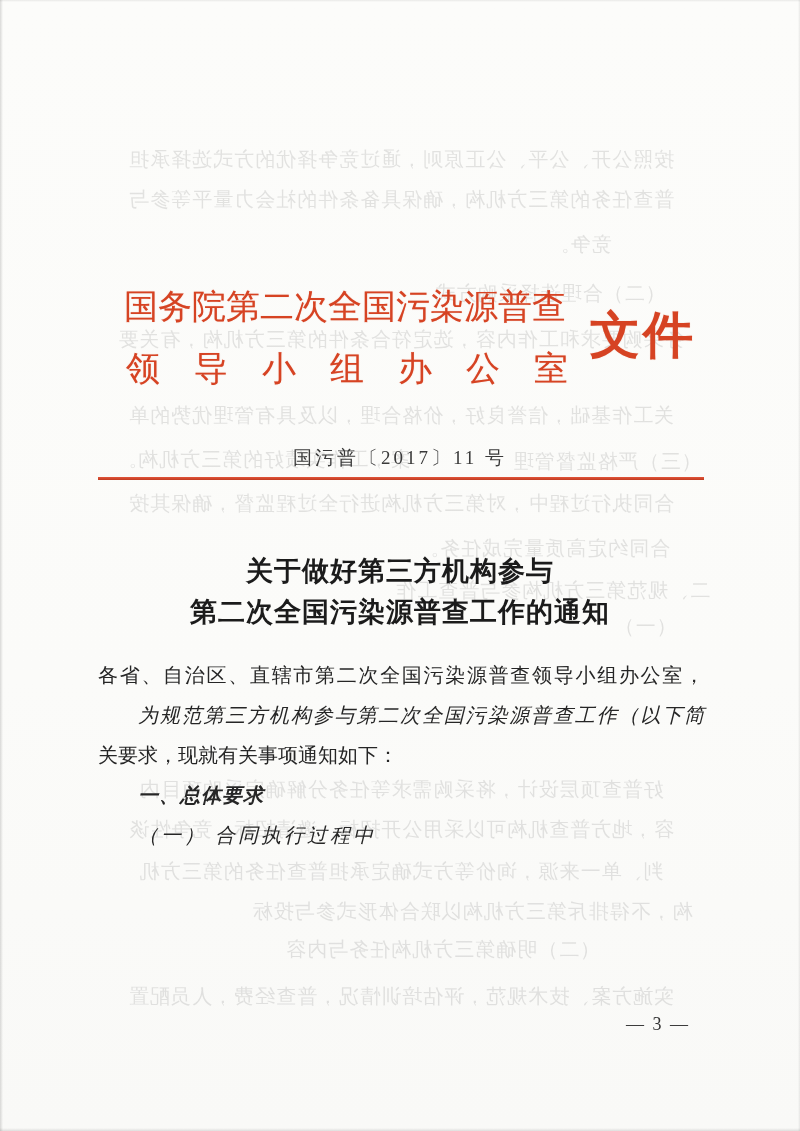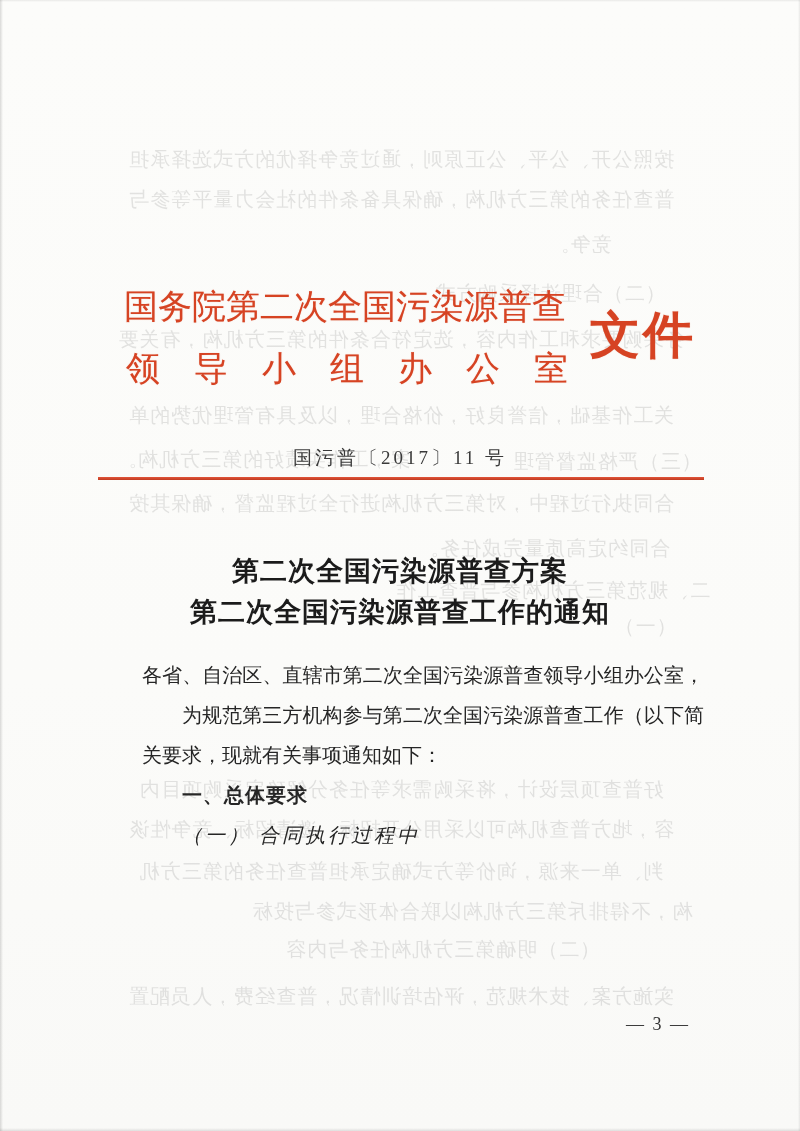--- a/index.html
+++ b/index.html
@@ -67,23 +67,23 @@
   .title{
     position:absolute;top:551px;left:0;width:800px;
     text-align:center;font-size:27px;font-weight:bold;
     line-height:41px;color:#1b1b1b;letter-spacing:1px;
   }
 
   .body-block{
     position:absolute;top:655px;left:98px;width:606px;
     font-size:20px;line-height:40px;color:#262626;
   }
-  .bline{white-space:normal;margin-left:44px;}
+  .bline{white-space:normal;}
   .just{text-align:justify;text-align-last:justify;}
-  .indent2{text-indent:2em;}
+  .indent2{text-indent:2em;font-style:italic;}
   .section-heading{font-weight:bold;letter-spacing:1px;}
   .subsection-heading{font-style:italic;letter-spacing:3px;}
 
   .page-number{
     position:absolute;top:1014px;left:626px;
     font-size:18px;color:#333;letter-spacing:2px;white-space:nowrap;
   }
 </style>
 </head>
 <body>
@@ -115,21 +115,21 @@
     <div class="org-line1">国务院第二次全国污染源普查</div>
     <div class="org-line2">领导小组办公室</div>
     <div class="doc-type">文件</div>
   </div>
 
   <div class="doc-number">国污普〔2017〕11 号</div>
 
   <div class="red-rule"></div>
 
   <div class="title">
-    <div>第二次全国污染源普查方案</div>
+    <div>关于做好第三方机构参与</div>
     <div>第二次全国污染源普查工作的通知</div>
   </div>
 
   <div class="body-block">
     <div class="bline just">各省、自治区、直辖市第二次全国污染源普查领导小组办公室，</div>
     <div class="bline just indent2">为规范第三方机构参与第二次全国污染源普查工作（以下简</div>
     <div class="bline">关要求，现就有关事项通知如下：</div>
     <div class="bline indent2 section-heading">一、总体要求</div>
     <div class="bline indent2 subsection-heading">（一） 合同执行过程中</div>
   </div>

